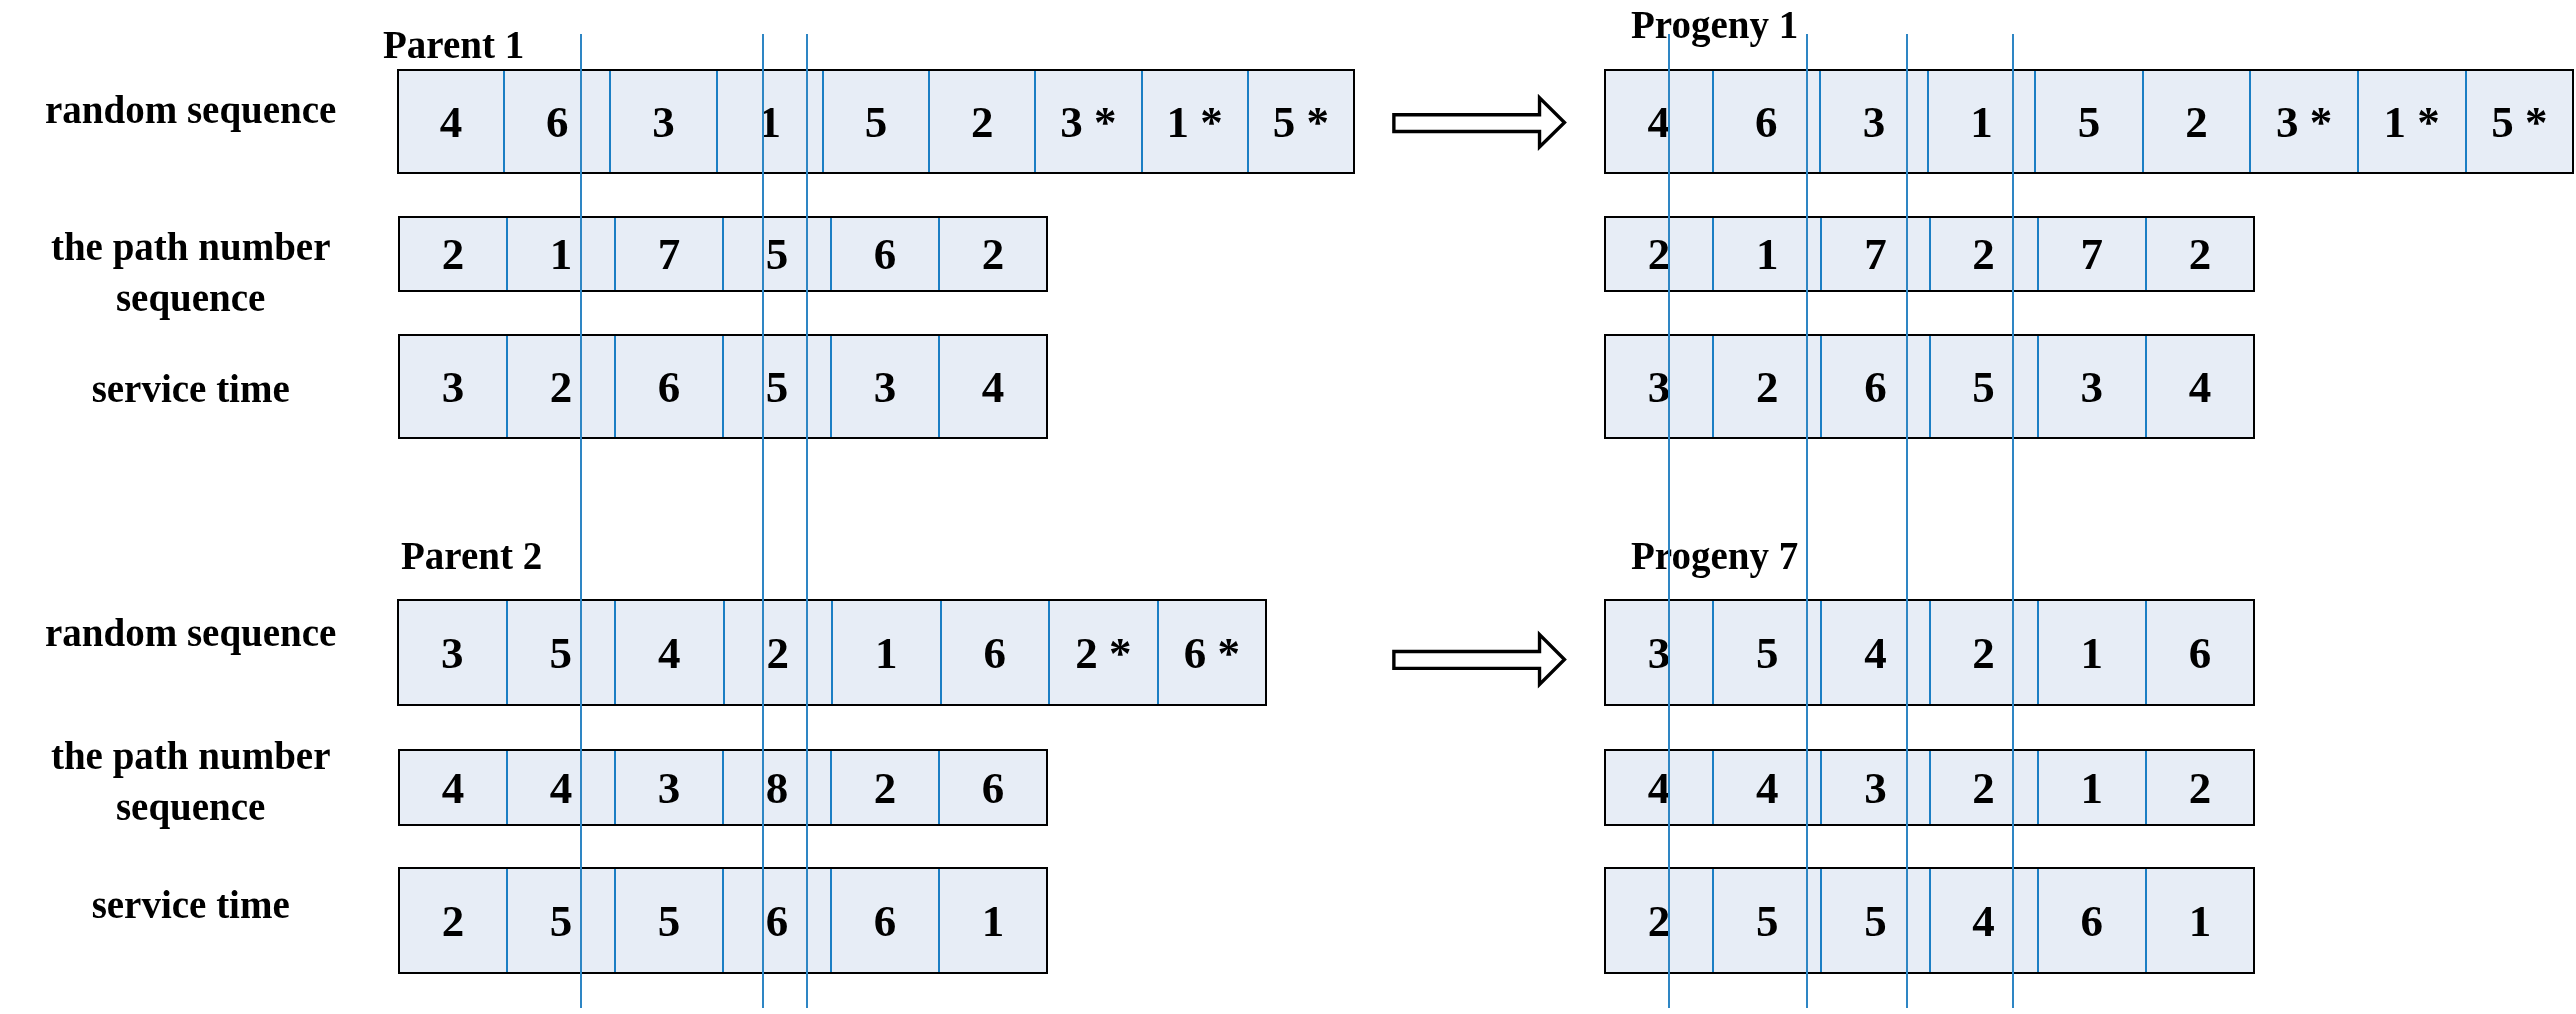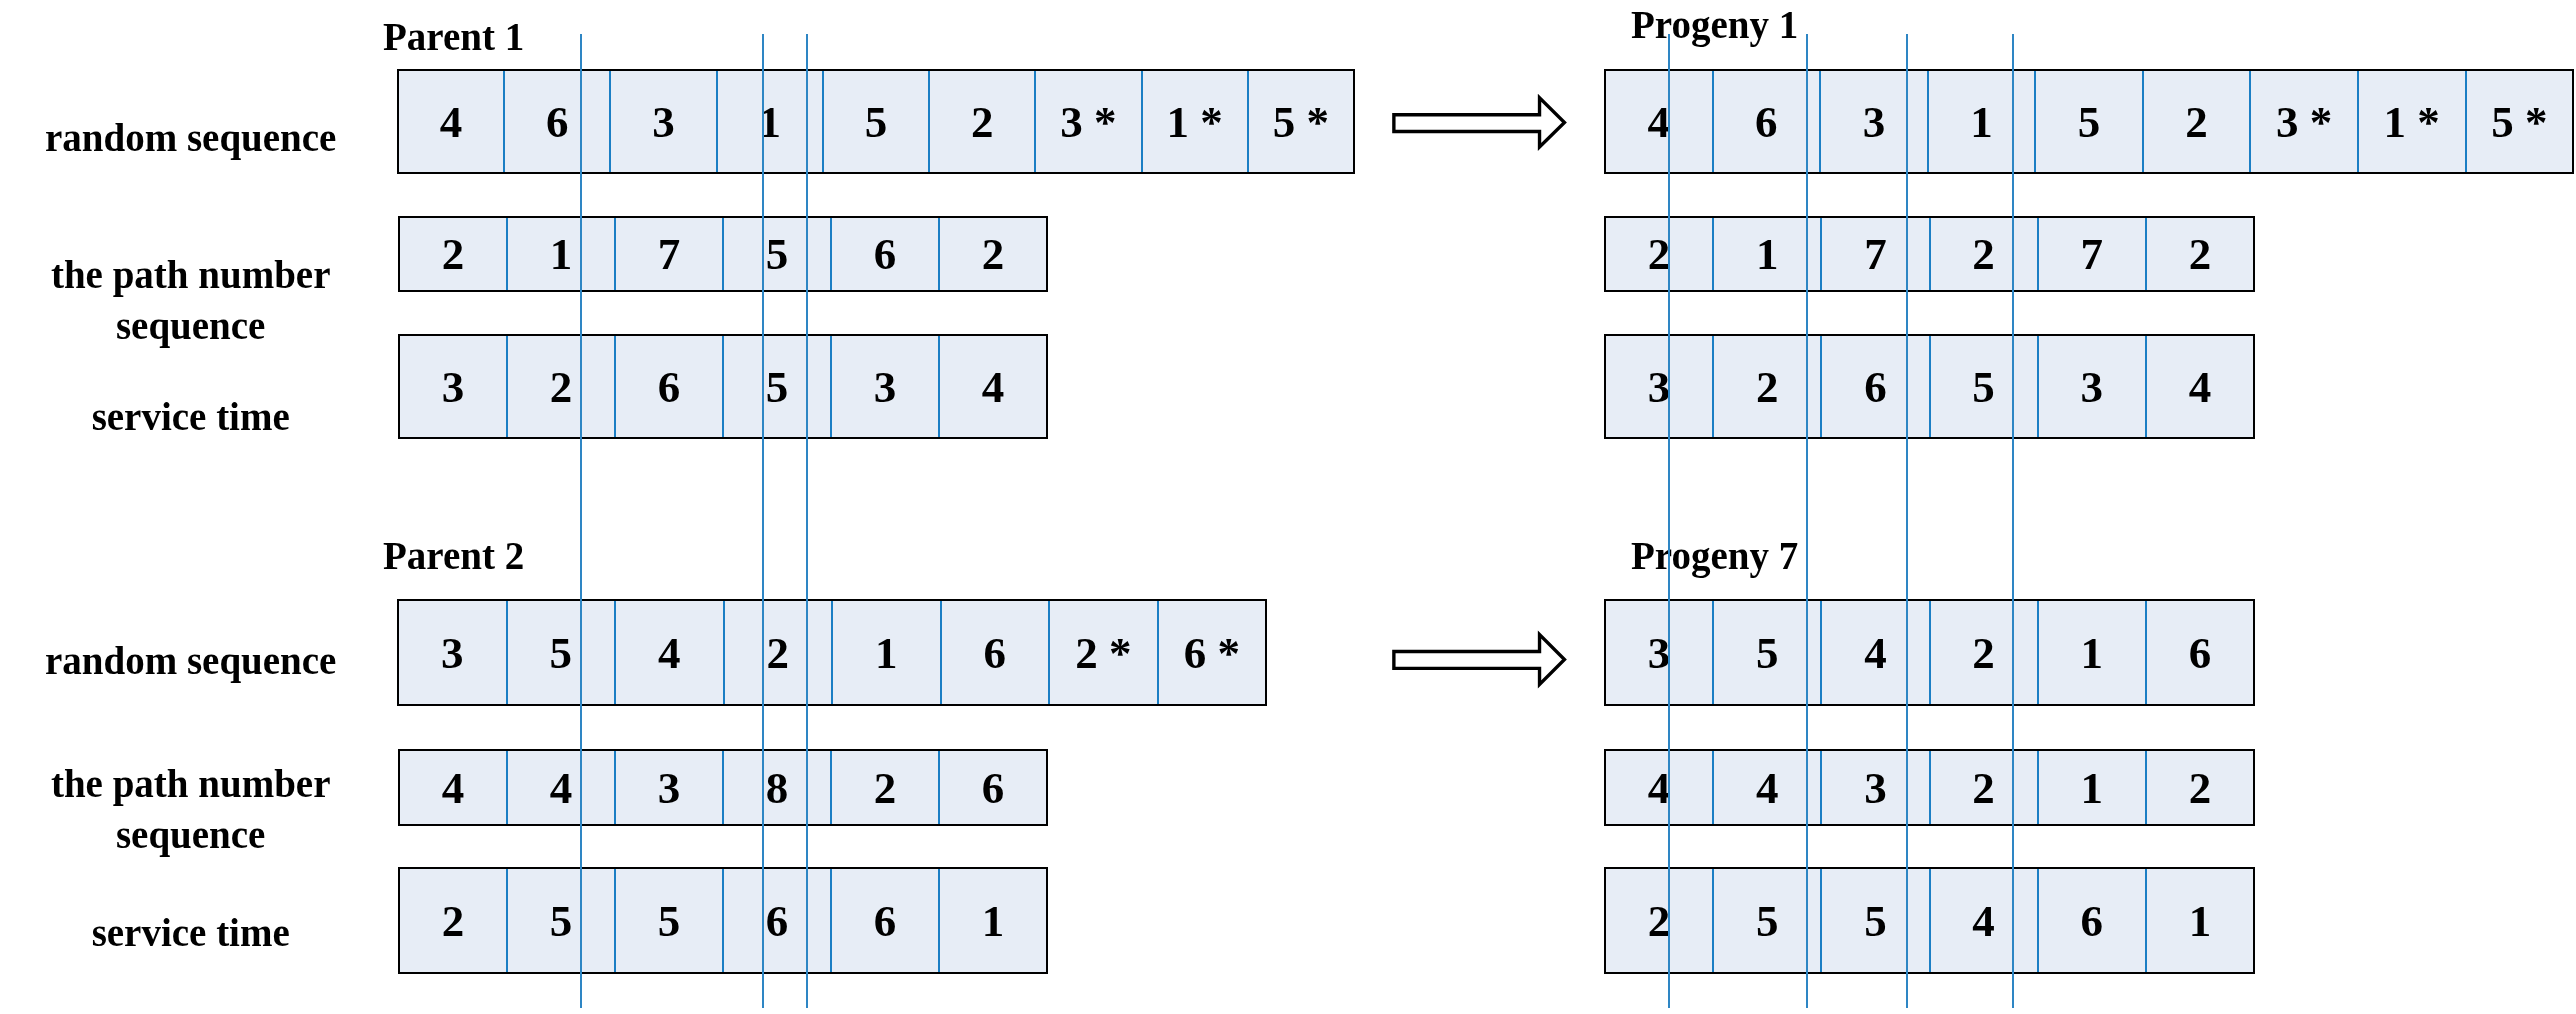--- a/index.html
+++ b/index.html
@@ -16,21 +16,20 @@
   .row-label {
     position: absolute;
     left: 6.7px; width: 368px;
     text-align: center;
     font-weight: bold;
     font-size: 39px;
     line-height: 51px;
     color: #000;
     white-space: pre-line;
     z-index: 1;
-    margin-top: 28px;
   }
   .block-title {
     position: absolute;
     font-weight: bold;
     font-size: 39px;
     line-height: 42px;
     color: #000;
     z-index: 1;
   }
   .seq-box {
@@ -75,23 +74,23 @@
   <div class="row-label" style="top:84px">random sequence</div>
   <div class="row-label" style="top:221px">the path number
 sequence</div>
   <div class="row-label" style="top:363px">service time</div>
 
   <div class="row-label" style="top:607px">random sequence</div>
   <div class="row-label" style="top:730px">the path number
 sequence</div>
   <div class="row-label" style="top:879px">service time</div>
 
-  <div class="block-title" style="left:383px;  top:16px">Parent 1</div>
+  <div class="block-title" style="left:383px;  top:24px">Parent 1</div>
   <div class="block-title" style="left:1631px; top:4px">Progeny 1</div>
-  <div class="block-title" style="left:383px;  top:535px">Parent 2</div>
+  <div class="block-title" style="left:401px;  top:535px">Parent 2</div>
   <div class="block-title" style="left:1631px; top:535px">Progeny 7</div>
 
   <div class="seq-box" style="left:397px; top:69px; width:958px; height:105px">
       <div class="cell">4</div>
       <div class="cell">6</div>
       <div class="cell">3</div>
       <div class="cell">1</div>
       <div class="cell">5</div>
       <div class="cell">2</div>
       <div class="cell">3 *</div>

